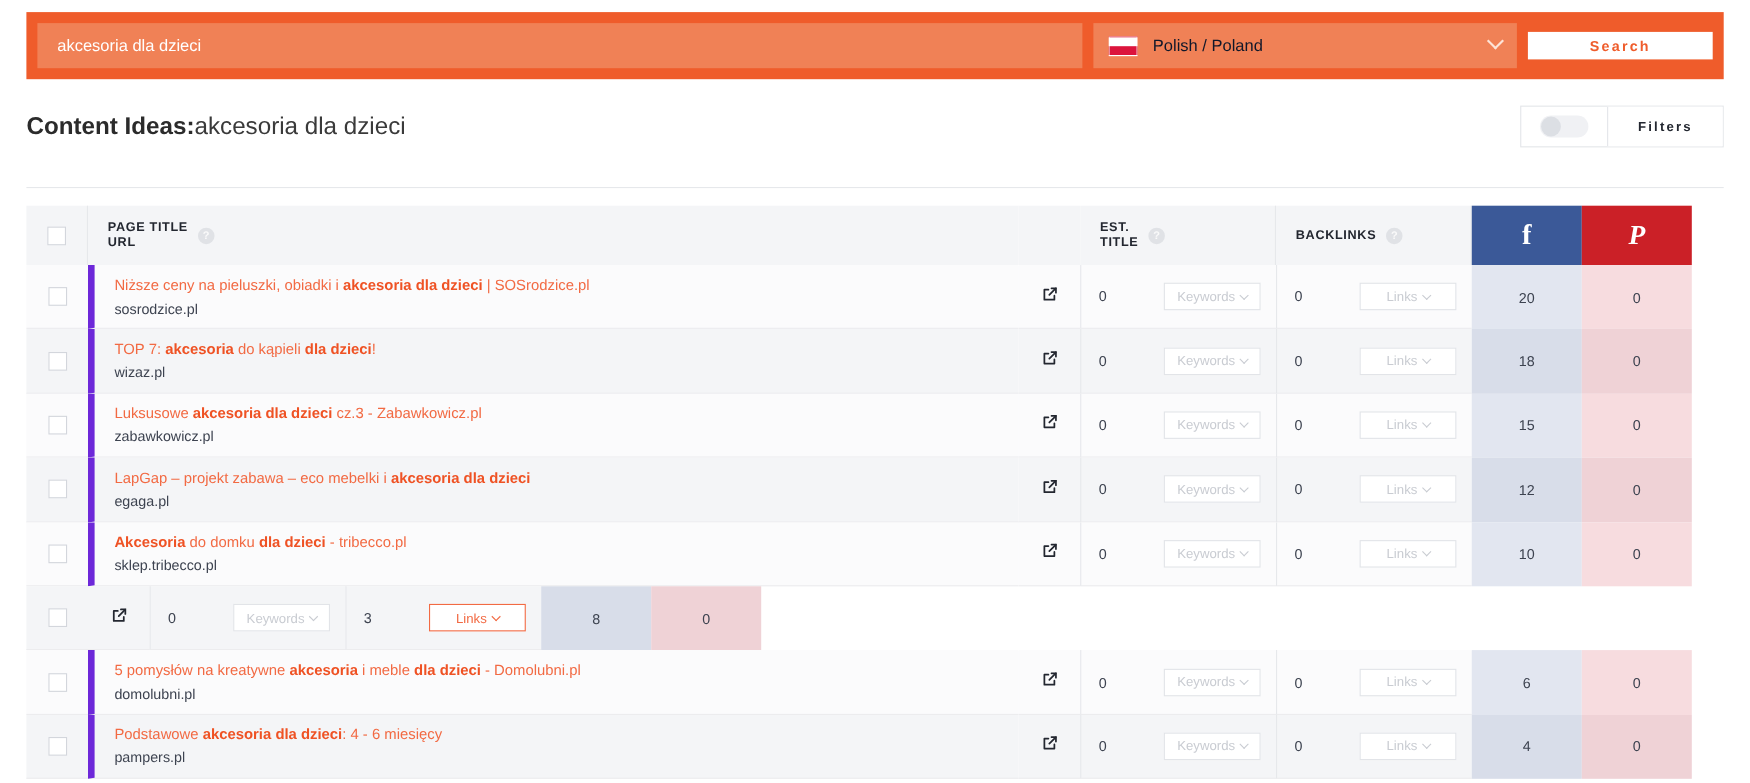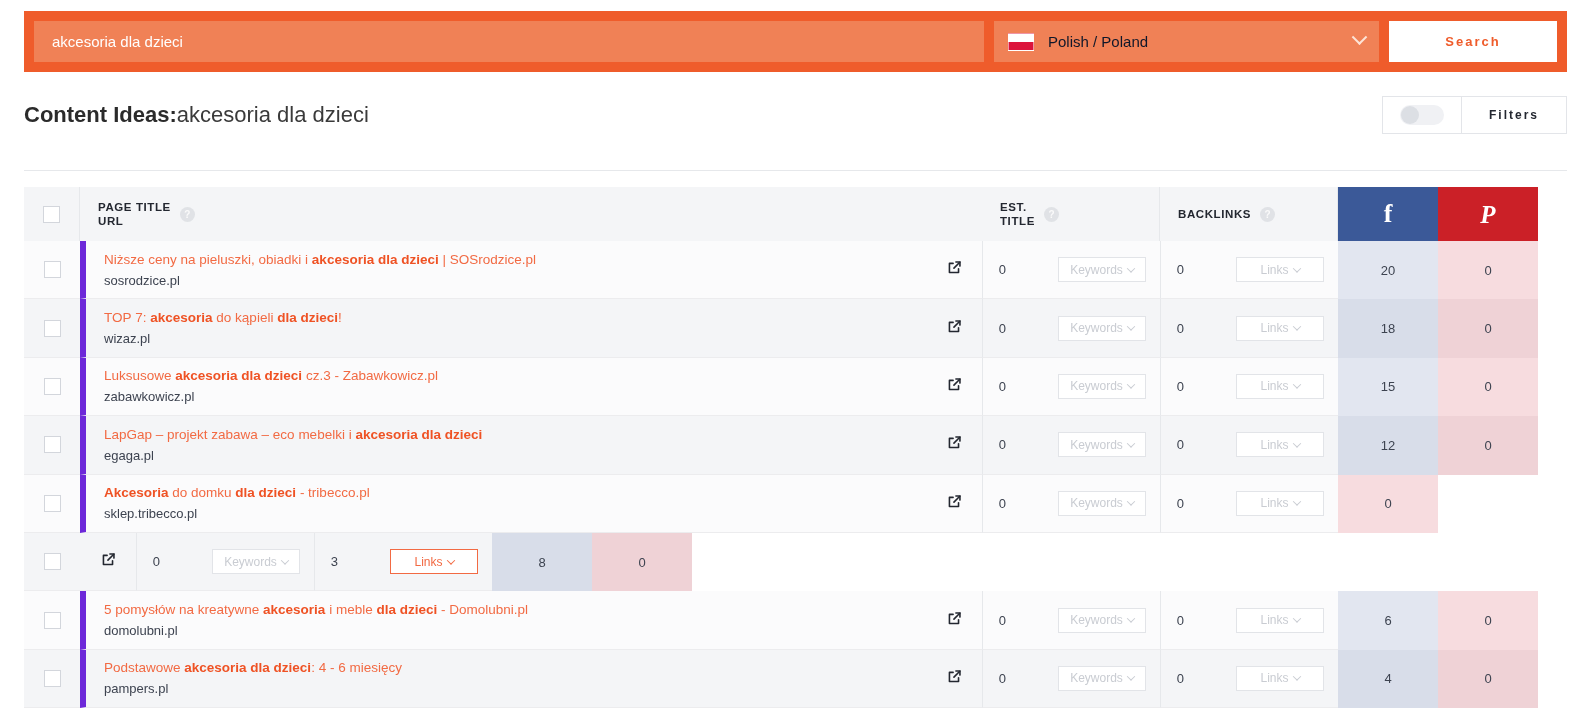--- a/index.html
+++ b/index.html
@@ -60,21 +60,21 @@
   }
   .chev-down {
     width: 11px; height: 11px;
     border-right: 2px solid #fde4d7;
     border-bottom: 2px solid #fde4d7;
     transform: rotate(45deg) translate(-3px,-3px);
     flex: 0 0 auto;
   }
   .search-btn {
     flex: 1 1 auto;
-    height: 41px;
+    height: 25px;
     margin-left: 10px;
     background: #ffffff;
     border: none;
     color: #ef5c2b;
     font-size: 13px;
     font-weight: bold;
     letter-spacing: 2px;
     font-family: "Liberation Sans", sans-serif;
     cursor: pointer;
   }
@@ -526,20 +526,23 @@
             <span class="cdown"></span>
           </span>
         </div>
         <div class="cell c-back cell-bg">
           <span class="num">0</span>
           <span class="pill">
             <span>Links</span>
             <span class="cdown"></span>
           </span>
         </div>
+        <div class="cell c-fb">
+          <span>10</span>
+        </div>
         <div class="cell c-pin">
           <span>0</span>
         </div>
       </div>
       <div class="trow even">
         <div class="cell c-check cell-bg">
           <span class="cb"></span>
         </div>
         <div class="cell c-link cell-bg">
           <span class="ext-icon"><svg width="15" height="15" viewBox="0 0 16 16" fill="none" stroke="#232730" stroke-width="1.7">

